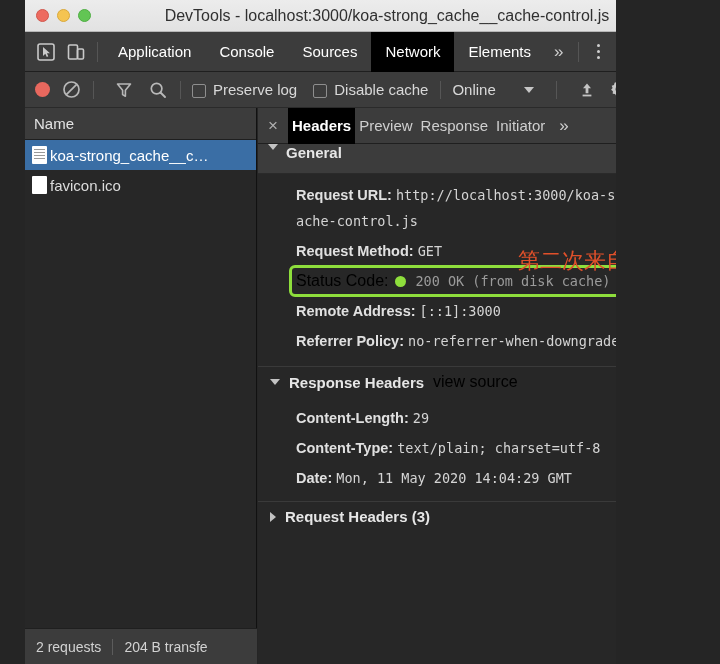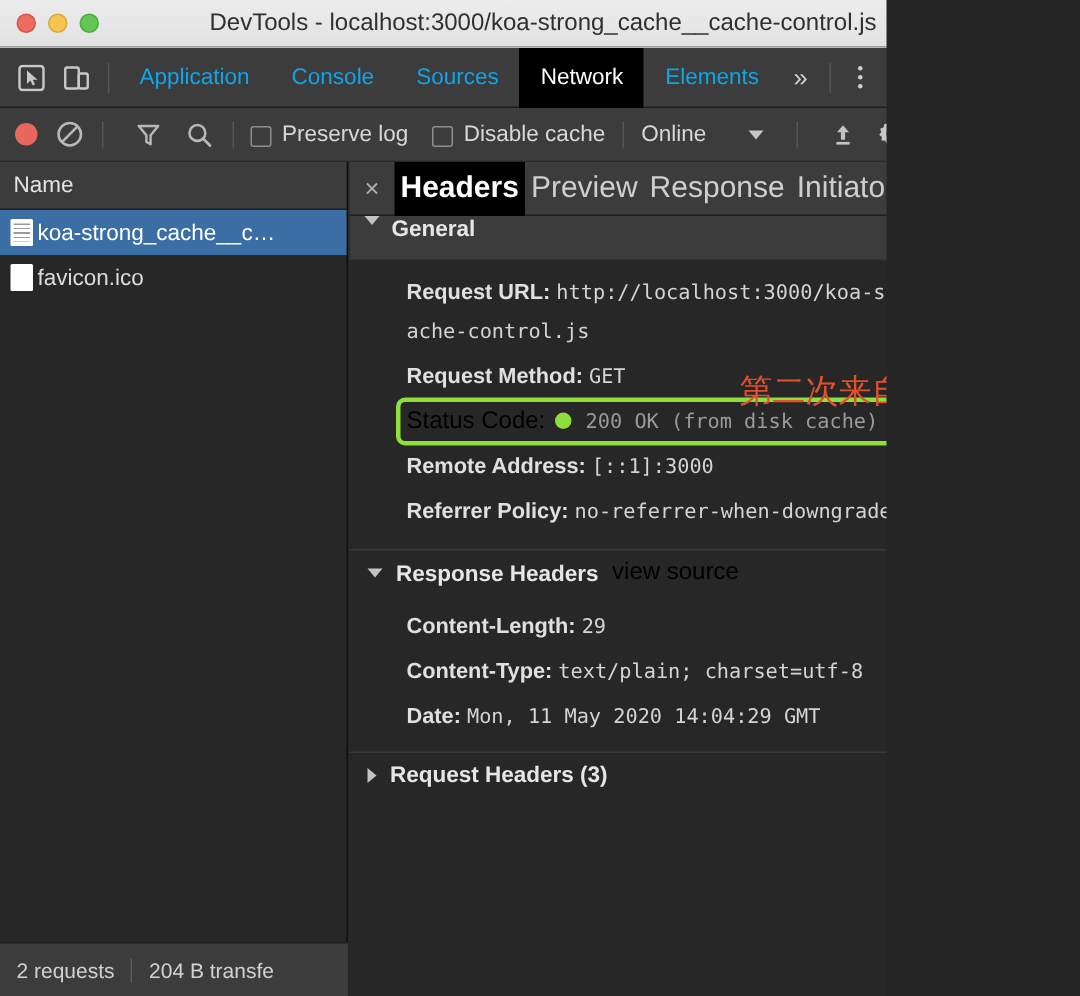--- a/index.html
+++ b/index.html
@@ -7,20 +7,21 @@
     width: 720px; height: 664px;
     overflow: hidden;
     background: #252525;
     font-family: "Liberation Sans", sans-serif;
   }
   #app {
     position: relative;
     width: 591px; height: 664px;
     background: #252525;
     overflow: hidden;
+    margin-left: 25px;
   }
 
   
   .titlebar {
     position: absolute; top: 0; left: 0;
     width: 720px; height: 32px;
     background: linear-gradient(#ececec, #e2e2e2);
     border-bottom: 1px solid #b6b6b6;
     display: flex; align-items: center;
   }
@@ -47,21 +48,21 @@
   .tool-ico {
     width: 30px; height: 30px;
     display: flex; align-items: center; justify-content: center;
     color: #c9c9c9;
   }
   .tool-ico:first-child { margin-left: 6px; }
   .vdiv { width: 1px; height: 20px; background: #555; margin: 0 6px; }
   .tab {
     height: 40px; padding: 0 14px;
     display: flex; align-items: center; justify-content: center;
-    font-size: 15px; color: #0ea5e9;
+    font-size: 15px; color: #ffffff;
     white-space: nowrap;
   }
   .tab.active { background: #000000; color: #ffffff; }
   .tab.more { font-size: 17px; padding: 0 9px; color: #cfcfcf; }
   .kebab {
     width: 26px; height: 40px;
     display: flex; flex-direction: column;
     align-items: center; justify-content: center; gap: 3px;
   }
   .kebab i { width: 3px; height: 3px; background: #cfcfcf; border-radius: 50%; display:block; }
@@ -158,21 +159,21 @@
     display: flex; align-items: center;
   }
   .close-x {
     width: 30px; height: 36px;
     display: flex; align-items: center; justify-content: center;
     font-size: 17px; color: #b0b0b0;
   }
   .rp-tab {
     height: 36px; padding: 0 4px;
     display: flex; align-items: center;
-    font-size: 20px; color: #cfcfcf; white-space: nowrap;
+    font-size: 15px; color: #cfcfcf; white-space: nowrap;
   }
   .rp-tab.active { background: #000000; color: #ffffff; font-weight: bold; }
   .rp-tab.more { font-size: 17px; padding: 0 10px; }
 
   .section-head {
     height: 30px; background: #3c3c3c;
     border-bottom: 1px solid #2a2a2a;
     display: flex; 
     padding-left: 10px; gap: 8px;
   }

